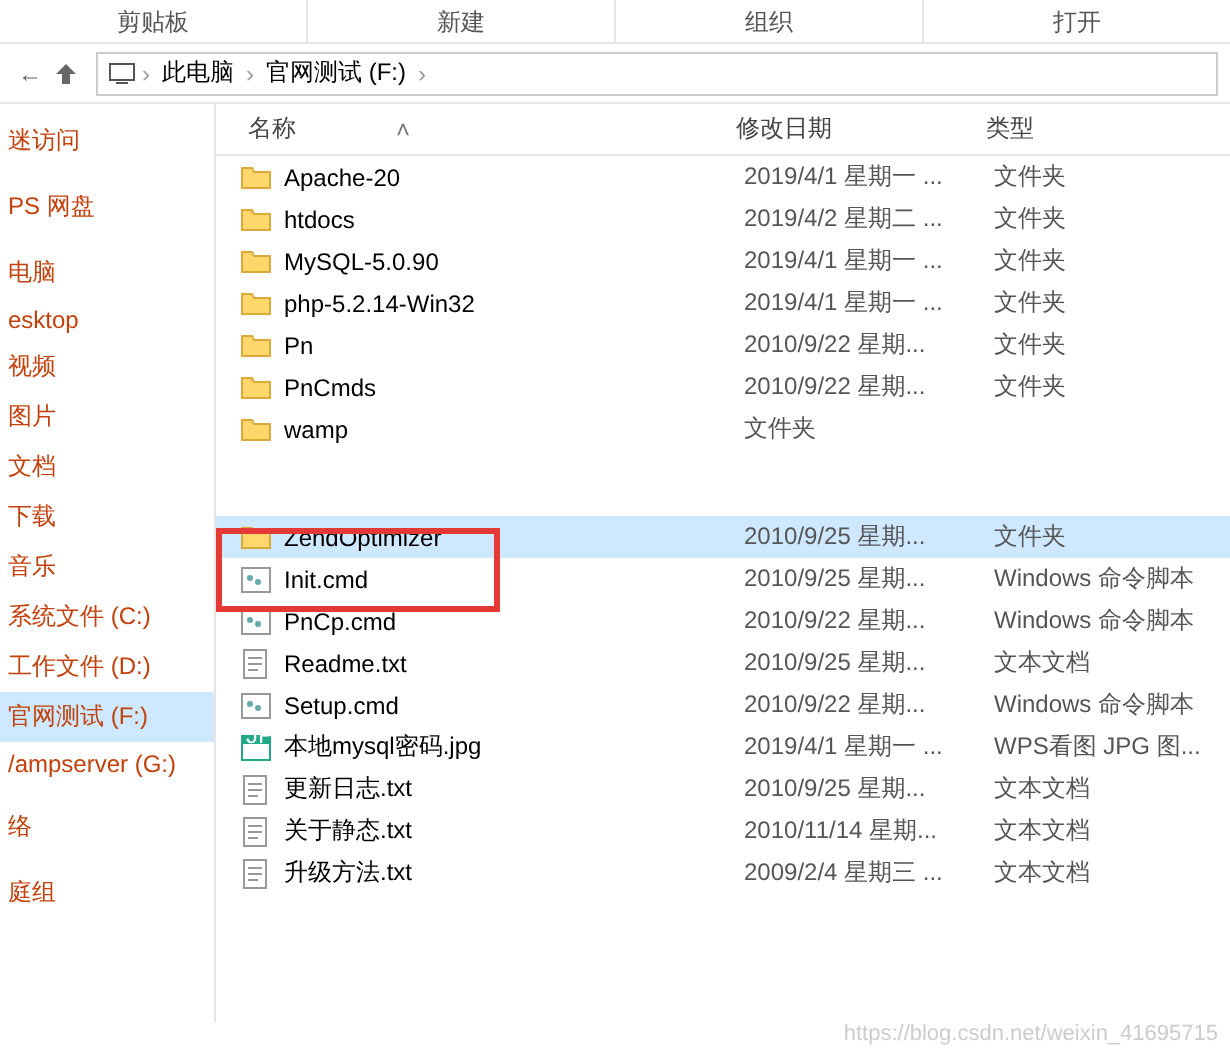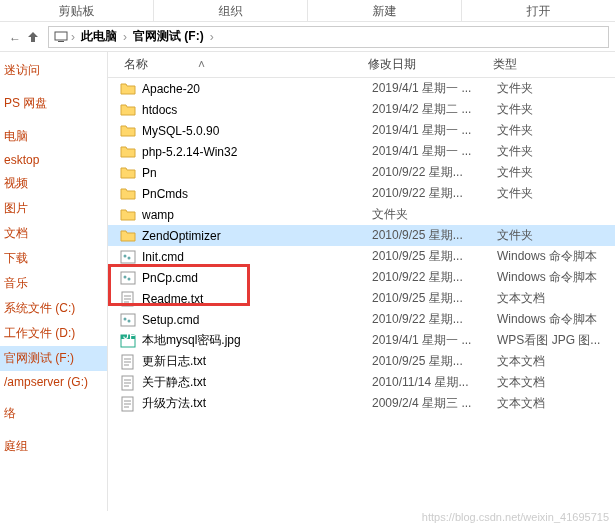--- a/index.html
+++ b/index.html
@@ -3,49 +3,49 @@
 <meta charset="utf-8">
 <style>
 * { margin:0; padding:0; box-sizing:border-box; font-family:"Microsoft YaHei","Segoe UI",sans-serif; font-size:12px; }
 body { background:#fff; color:#000; width:615px; height:525px; overflow:hidden; position:relative; }
 .ribbon { display:flex; height:22px; border-bottom:1px solid #e5e5e5; }
 .ribbon-sec { flex:1; text-align:center; line-height:22px; color:#555; border-right:1px solid #e5e5e5; }
 .ribbon-sec:last-child { border-right:none; }
 .addr { display:flex; align-items:center; height:30px; padding:0 6px; border-bottom:1px solid #e5e5e5; }
 .nav-btn { width:18px; height:18px; display:flex; align-items:center; justify-content:center; color:#666; }
 .crumbs { display:flex; align-items:center; margin-left:6px; border:1px solid #ccc; height:22px; padding:0 4px; flex:1; }
-.crumb { padding:0 4px;font-weight:bold; }
+.crumb { padding:0 4px; }
 .chev { color:#999; padding:0 2px; }
 .main { display:flex; height:calc(100% - 52px - 14px); }
 .side { width:108px; border-right:1px solid #e5e5e5; overflow:hidden; padding-top:6px; }
 .side-item { padding:4px 6px 4px 4px; white-space:nowrap; color:#c2410c; }
 .side-item.sel { background:#cde8ff; }
 .files { flex:1; overflow:hidden; }
 .cols { display:flex; border-bottom:1px solid #e5e5e5; height:26px; align-items:center; color:#444; }
 .col-name { width:260px; padding-left:16px; display:flex; align-items:center; gap:50px; }
 .col-date { width:125px; }
 .col-type { flex:1; }
 .sort-arr { color:#777; }
 .row { display:flex; align-items:center; height:21px; padding-left:12px; }
-.row.sel { background:#cde8ff; }
+.row.sel { background:#cde8ff;margin-top:33px; }
 .cell-name { width:252px; display:flex; align-items:center; gap:6px; }
 .cell-date { width:125px; color:#555; }
 .cell-type { color:#555; }
 .ico { width:16px; height:16px; flex-shrink:0; }
 .redbox { position:absolute; border:3px solid #e53935; left:108px; top:264px; width:142px; height:42px; pointer-events:none; }
 .wm { position:absolute; bottom:2px; right:6px; color:#ccc; font-size:11px; }
 svg { display:block; }
 </style>
 </head>
 <body>
 
 <div class="ribbon">
   <div class="ribbon-sec">剪贴板</div>
+  <div class="ribbon-sec">新建</div>
   <div class="ribbon-sec">组织</div>
-  <div class="ribbon-sec">新建</div>
   <div class="ribbon-sec">打开</div>
 </div>
 
 <div class="addr">
   <div class="nav-btn">←</div>
   <div class="nav-btn">
       <svg class="ico" viewBox="0 0 16 16">
         <path d="M8 3l-5 5h3v5h4v-5h3z" fill="#666"></path>
       </svg>
     </div>

